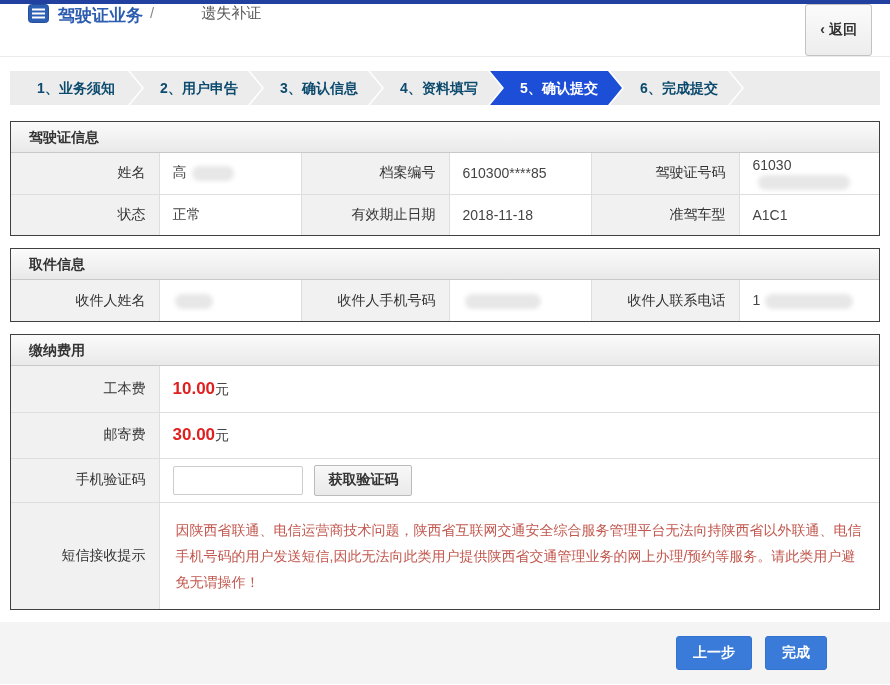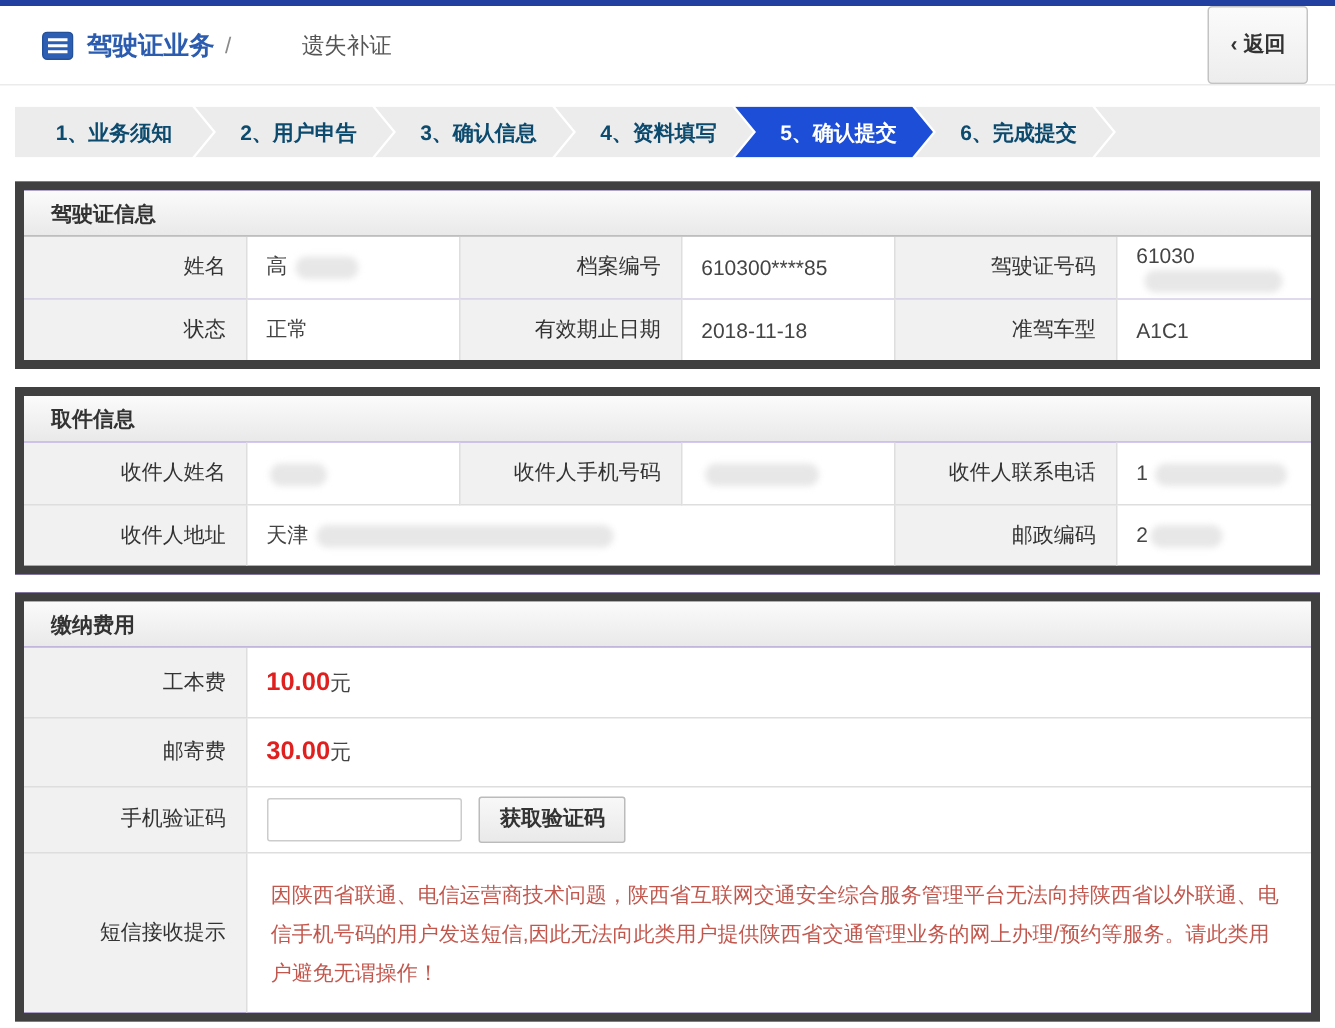--- a/index.html
+++ b/index.html
@@ -1,42 +1,42 @@
 <!DOCTYPE html>
 <html><head>
 <meta charset="utf-8">
 <style>
   * { margin:0; padding:0; box-sizing:border-box; }
   html,body { width:890px; height:685px; overflow:hidden; background:#fff;
     font-family:"Liberation Sans","DejaVu Sans",sans-serif; font-size:14px; color:#333; }
 
   .topbar { height:4px; background:#2240a0; }
 
-  .header { height:53px; display:flex; align-items:center; padding:0 12px 0 28px;
+  .header { height:53px; display:flex; padding:0 12px 0 28px;
     border-bottom:1px solid #ebebeb; background:#fff; }
   .hdr-icon { width:21px; height:19px; flex:0 0 auto; }
   .title { color:#2b5caf; font-size:17px; font-weight:bold; margin-left:9px; }
   .slash { color:#8a8a8a; margin:0 7px; font-size:15px; }
   .subtitle { color:#555; font-size:15px;margin-left:40px; }
   .back-btn { margin-left:auto; margin-right:6px; background:linear-gradient(#fbfbfb,#ededed);
     border:1px solid #c3c3c3; border-radius:3px; padding:16px 14px; font-size:14px;
     color:#333; cursor:pointer; font-weight:bold; }
   .back-chev { margin-right:4px; font-weight:bold; }
 
   .steps { margin:14px 10px 16px 10px; display:flex; height:34px; }
   .step { width:132px; height:34px; line-height:34px; text-align:center; font-size:14px;
     font-weight:bold; color:#0c4a6e; background:#ececec; flex:0 0 auto;
     clip-path:polygon(0 0,118px 0,132px 17px,118px 34px,0 34px); }
   .step + .step { margin-left:-12px; padding-left:6px;
     clip-path:polygon(0 0,118px 0,132px 17px,118px 34px,0 34px,14px 17px); }
   .step.active { background:#1d4ed8; color:#fff; }
   .step-filler { flex:1 1 auto; margin-left:-12px; background:#ececec;
     clip-path:polygon(0 0,100% 0,100% 100%,0 100%,14px 17px); }
 
-  .box { margin:12px 10px 12px 10px; border:6px solid #404040; background:#8b5cf6; }
+  .box { margin:12px 10px 12px 10px; border:1px solid #404040; background:#a16207; }
   .box:last-of-type { margin-bottom:0; }
   .box-header { height:31px; line-height:31px; padding-left:18px;
     background:linear-gradient(#fbfbfb,#e9e9e9); border-bottom:1px solid #c9c9c9;
     font-size:14px; font-weight:bold; color:#333; }
   table { width:100%; border-collapse:collapse; table-layout:fixed; font-size:14px;
     border-style:hidden; }
   td { border:1px solid #dedede; height:41px; padding:0 0; }
   td.lbl { background:#f1f1f1; text-align:right; color:#333; padding-right:13px; }
   td.val { background:#fff; color:#444; text-align:left; padding-left:13px; }
   tr.row-fee td { height:46px; }
@@ -134,26 +134,20 @@
       </colgroup>
     <tbody>
         <tr>
       <td class="lbl">收件人姓名</td>
       <td class="val"><span></span><span class="blur" style="width:38px;margin-left:2px"></span></td>
       <td class="lbl">收件人手机号码</td>
       <td class="val"><span></span><span class="blur" style="width:76px;margin-left:2px"></span></td>
       <td class="lbl">收件人联系电话</td>
       <td class="val"><span>1</span><span class="blur" style="width:88px"></span></td>
     </tr>
-    <tr>
-      <td class="lbl">收件人地址</td>
-      <td class="val" colspan="3"><span>天津</span><span class="blur" style="width:198px"></span></td>
-      <td class="lbl">邮政编码</td>
-      <td class="val"><span>2</span><span class="blur" style="width:48px;margin-left:2px"></span></td>
-    </tr>
   </tbody>
     </table>
 </div>
 
 <div class="box">
   <div class="box-header">缴纳费用</div>
   <table>
     <colgroup>
         <col style="width:148px">
         <col>

